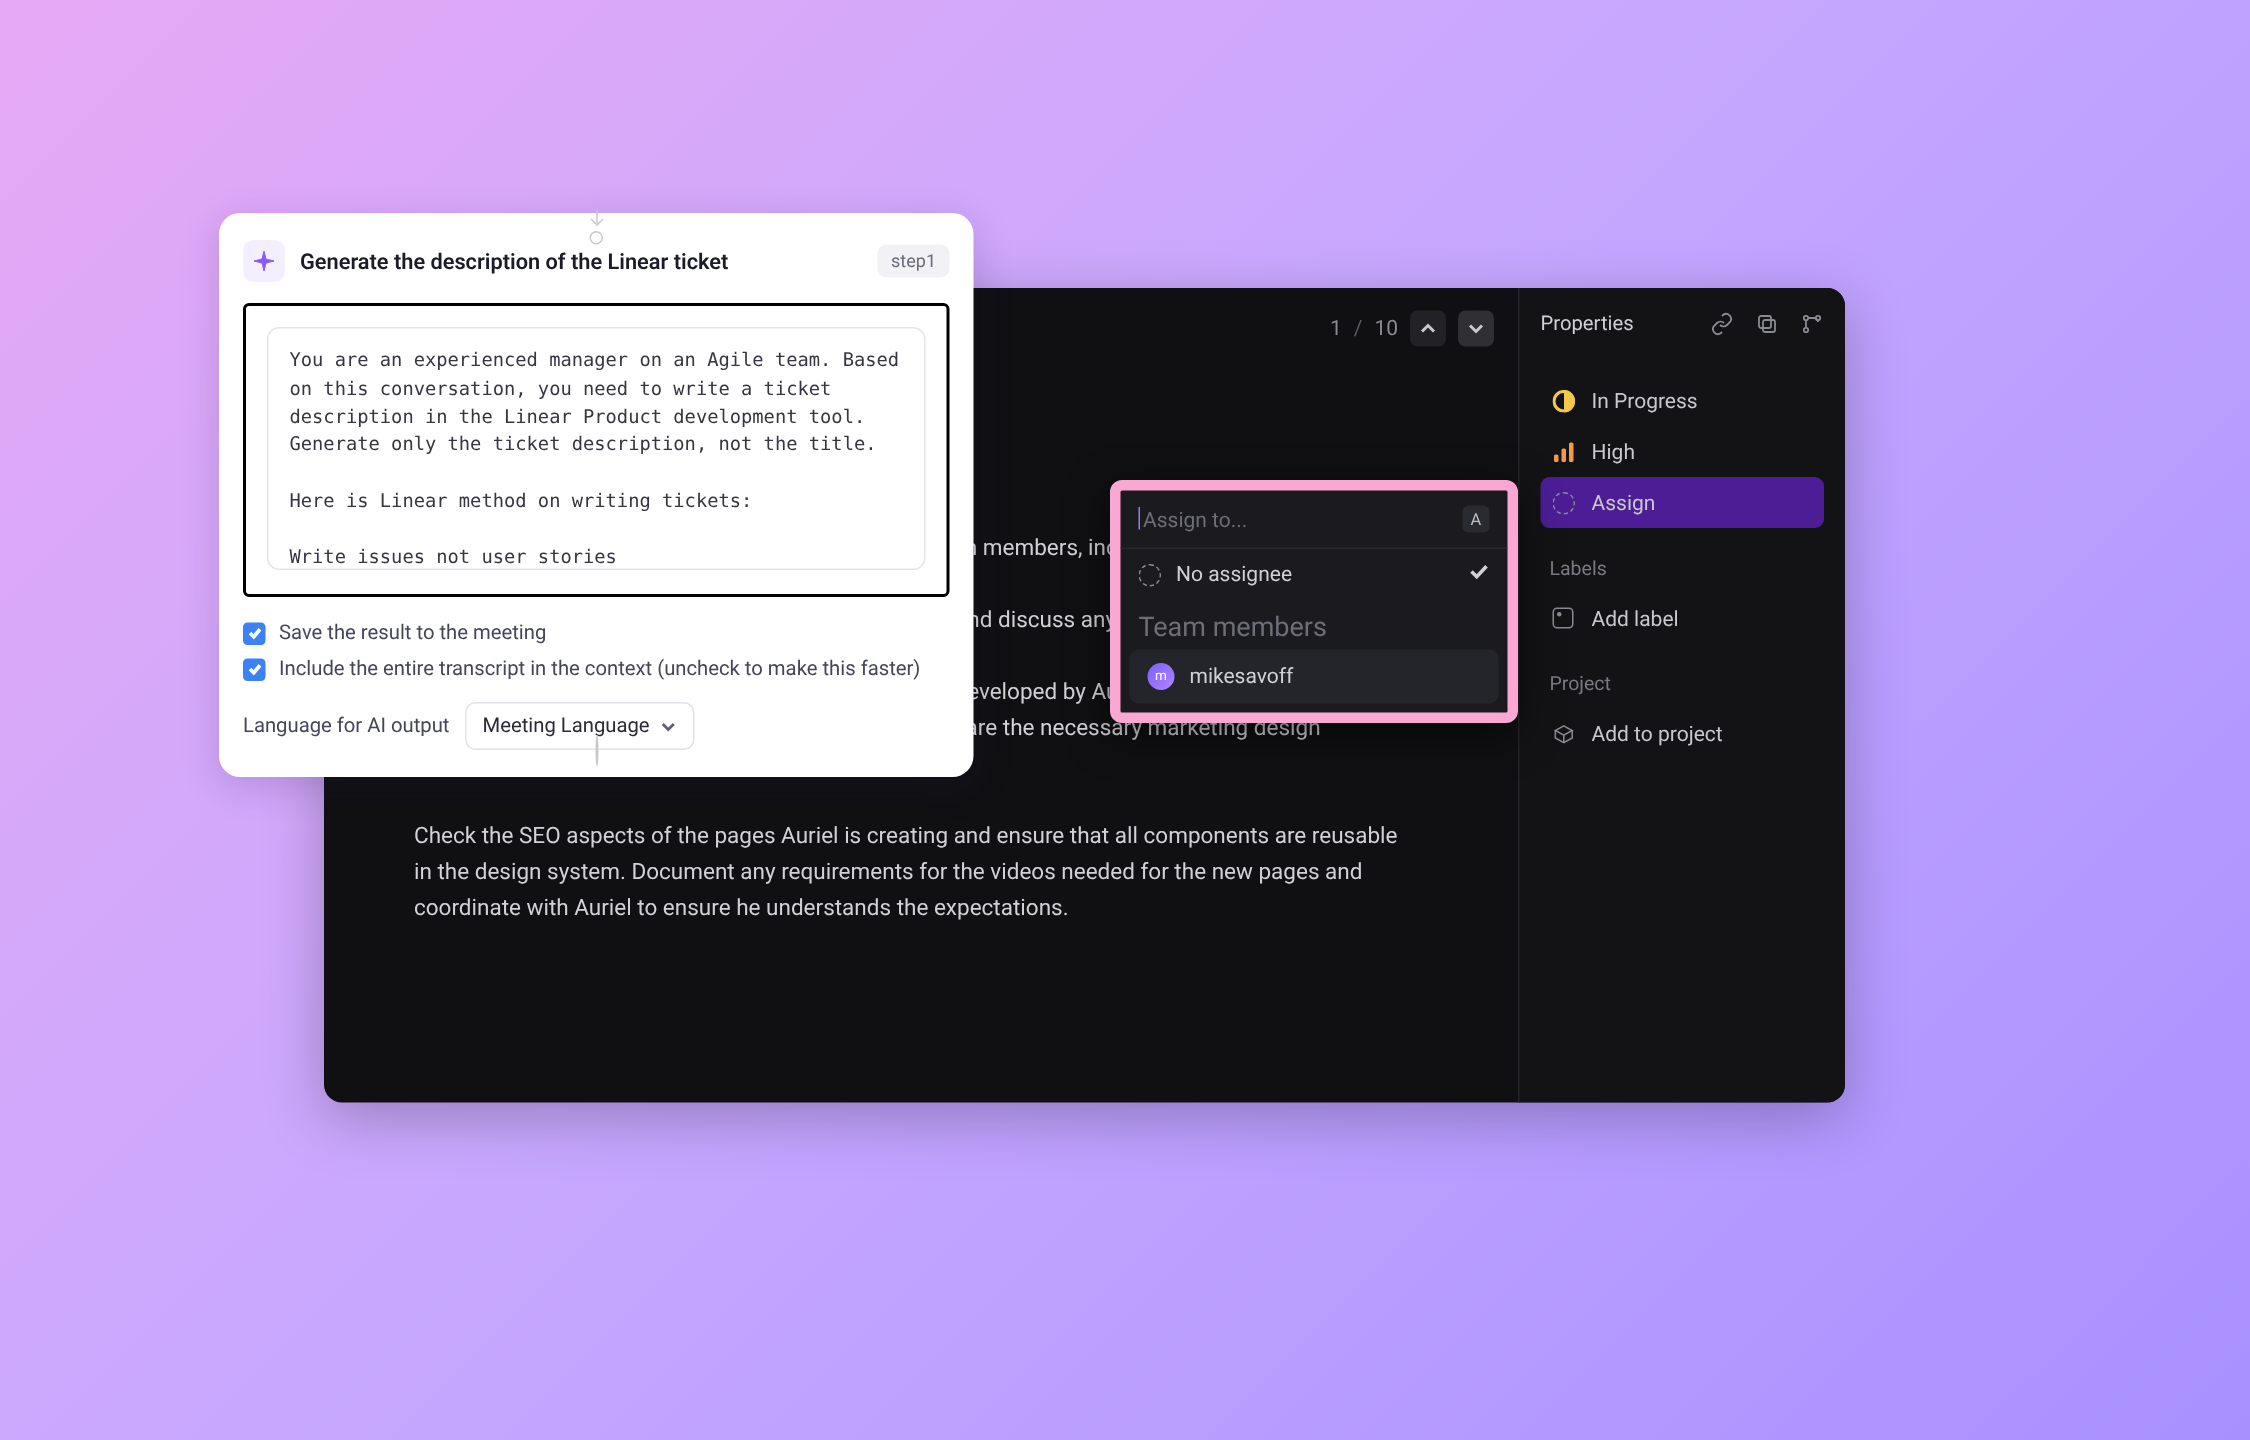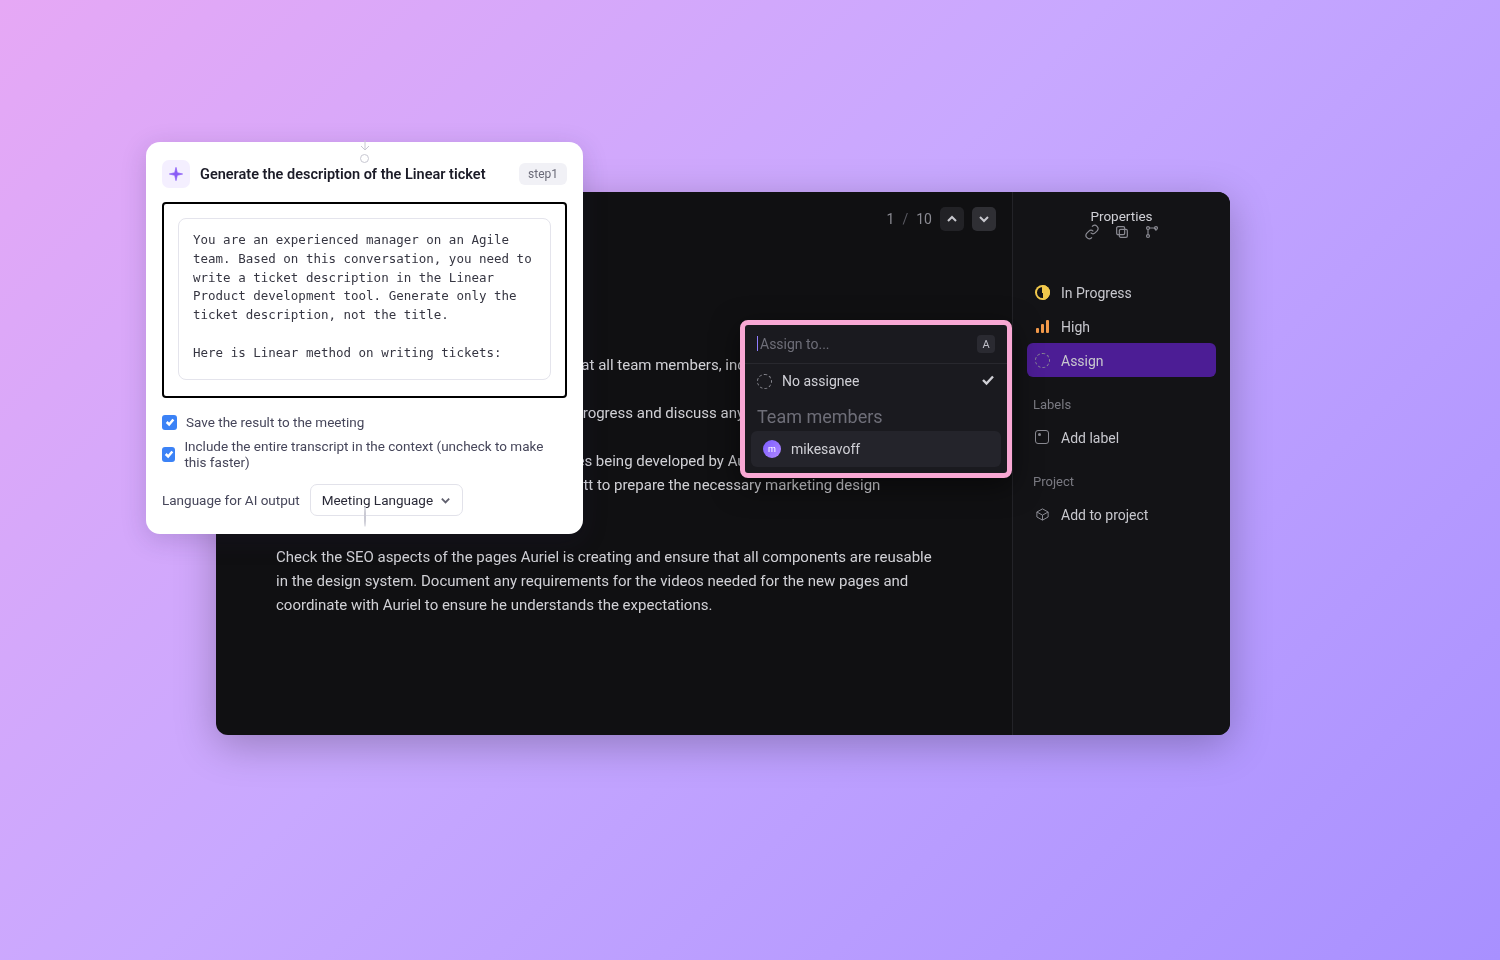--- a/index.html
+++ b/index.html
@@ -23,21 +23,21 @@
   .pager-btn { width: 24px; height: 24px; background: #222226; border-radius: 5px; display: flex; align-items: center; justify-content: center; cursor: pointer; }
   .pager-btn svg { width: 12px; height: 12px; stroke: #c8c8ce; stroke-width: 2; fill: none; }
   .pager-btn.down { background: #2f2f34; }
   .issue-title { font-size: 24px; font-weight: 600; margin-top: 84px; margin-bottom: 28px; color: #f2f2f4; line-height: 1.3; }
   .issue-body p { font-size: 15px; line-height: 1.6; color: #d1d1d6; margin-bottom: 24px; max-width: 660px; }
 
   .linear-side {
     width: 218px; background: #131316; border-left: 1px solid #232328;
     padding: 16px 14px; color: #c8c8ce; font-size: 14px;
   }
-  .side-top { display: flex; align-items: center; justify-content: space-between; margin-bottom: 32px; flex-direction: column; }
+  .side-top { display: flex; justify-content: space-between; margin-bottom: 22px; }
   .side-top .lbl { font-size: 13.5px; color: #d0d0d6; }
   .side-icons { display: flex; gap: 14px; }
   .side-icons svg { width: 16px; height: 16px; stroke: #8a8a92; fill: none; stroke-width: 1.8; }
   .side-row { display: flex; align-items: flex-end; gap: 10px; padding: 8px 6px; border-radius: 6px; cursor: pointer; font-size: 14px; }
   .side-row.active { background: #4c1d95; }
   .side-row .ic { width: 18px; height: 18px; display: flex; align-items: center; justify-content: center; }
   .side-row svg { width: 15px; height: 15px; }
   .side-heading { font-size: 13px; color: #7a7a82; margin: 20px 0 8px 6px; }
   .status-half { width:15px; height:15px; border-radius:50%; background: conic-gradient(#f2c94c 0 180deg, transparent 180deg 360deg); box-shadow: inset 0 0 0 2px #f2c94c; }
 
@@ -53,21 +53,21 @@
   .label-ic::after{content:"";position:absolute;left:2px;top:2px;width:3px;height:3px;border-radius:50%;background:#8a8a92;}
 
   .cube-ic svg { stroke:#8a8a92; fill:none; stroke-width:1.6; }
 
   
   .assign-pop {
     position: absolute;
     left: 740px; top: 320px;
     width: 272px;
     background: #1a1a1f;
-    border: 5px solid #f9a8d4;
+    border: 7px solid #f9a8d4;
     border-radius: 8px;
     box-shadow: 0 8px 28px rgba(0,0,0,0.5);
     overflow: hidden;
     font-size: 14px;
     color: #d0d0d6;
   }
   .assign-search { display:flex; align-items:center; justify-content:space-between; padding: 10px 12px; border-bottom:1px solid #28282e; }
   .assign-search .ph { color:#6e6e78; position:relative; }
   .assign-search .ph::before{ content:""; display:inline-block; width:1px; height:15px; background:#8f7cff; margin-right:2px; vertical-align:-2px; animation: blink 1.1s infinite; }
   @keyframes blink { 50% { opacity: 0; } }
@@ -76,21 +76,21 @@
   .assign-opt .chk { position:absolute; right:12px; }
   .assign-opt .chk svg{ width:14px; height:14px; stroke:#d0d0d6; stroke-width:2.4; fill:none; }
   .assign-heading { padding: 8px 12px 4px; font-size:18px; color:#6e6e78; }
   .assign-member { display:flex; align-items:center; gap:10px; padding:9px 12px; margin:0 6px 6px; border-radius:6px; background:#24242b; cursor:pointer; }
   .avatar { width:18px; height:18px; border-radius:50%; background: linear-gradient(135deg,#7b5cff,#b088ff); display:flex; align-items:center; justify-content:center; font-size:9px; color:#fff; }
 
   
   .prompt-card {
     position: absolute;
     left: 146px; top: 142px;
-    width: 437px;
+    width: 503px;
     background: #ffffff;
     border-radius: 14px;
     box-shadow: 0 6px 26px rgba(40,30,80,0.18);
     padding: 18px 0 18px;
   }
   .arrow-in { position:absolute; left:50%; top:-2px; transform:translateX(-50%); display:flex; flex-direction:column; align-items:center; }
   .arrow-in svg { stroke:#c8c8d2; fill:none; }
   .node-dot { width:9px; height:9px; border:1.5px solid #c8c8d2; border-radius:50%; background:#fff; }
   .arrow-out { position:absolute; left:50%; bottom:8px; transform:translateX(-50%); }
   .card-inner { border:2px solid #000000; border-radius:4px; margin: 12px 16px 0; padding: 14px 14px 16px; background:#fff; }

